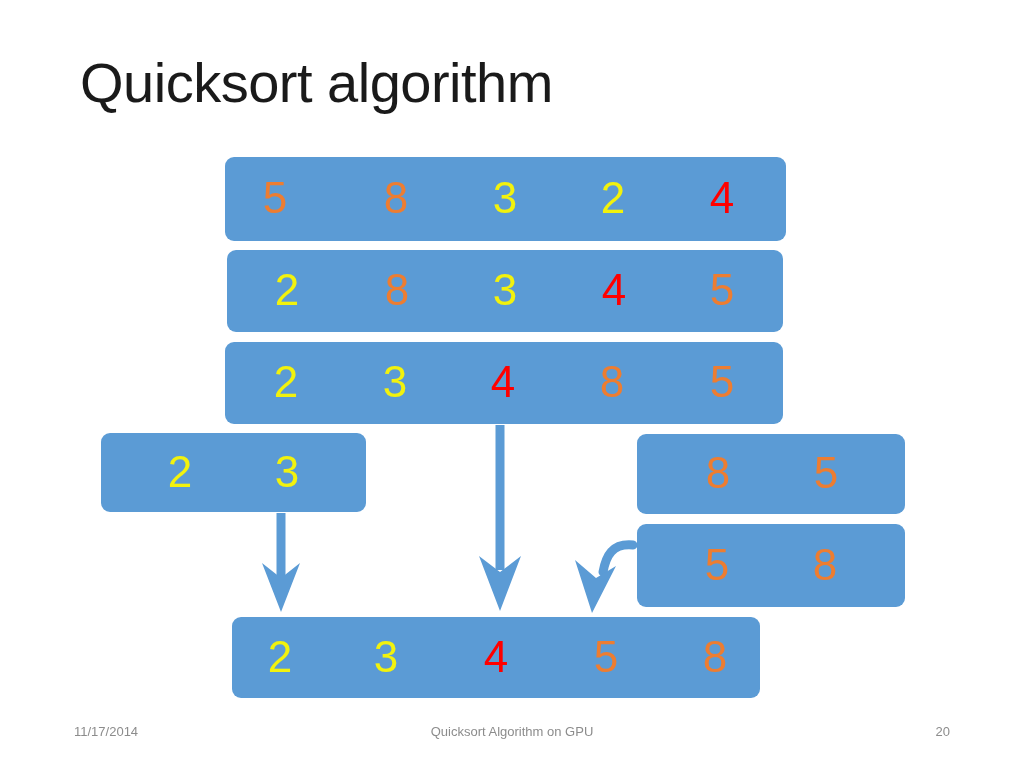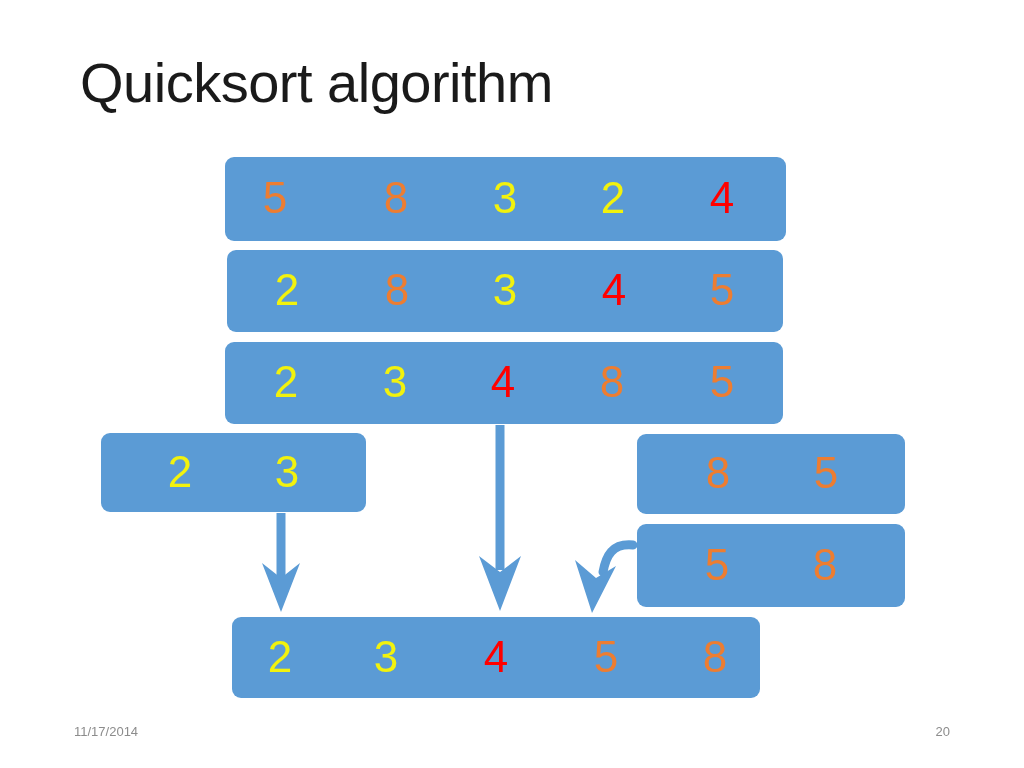--- a/index.html
+++ b/index.html
@@ -154,15 +154,16 @@
       <path d="M 500 611 L 479 556 L 500 572 L 521 556 Z" fill="#5B9BD5"></path>
     </g>
 
     <g>
       <path d="M 633 545 C 612 543 606 556 603 572" stroke="#5B9BD5" stroke-width="9" fill="none" stroke-linecap="round"></path>
       <path d="M 592 613 L 575 560 L 596 578 L 616 566 Z" fill="#5B9BD5"></path>
     </g>
   </svg>
 
   <div class="footer-item footer-date">11/17/2014</div>
+  <div class="footer-item footer-center">Quicksort Algorithm on GPU</div>
   <div class="footer-item footer-page">20</div>
 
 </div>
 
 </body></html>

